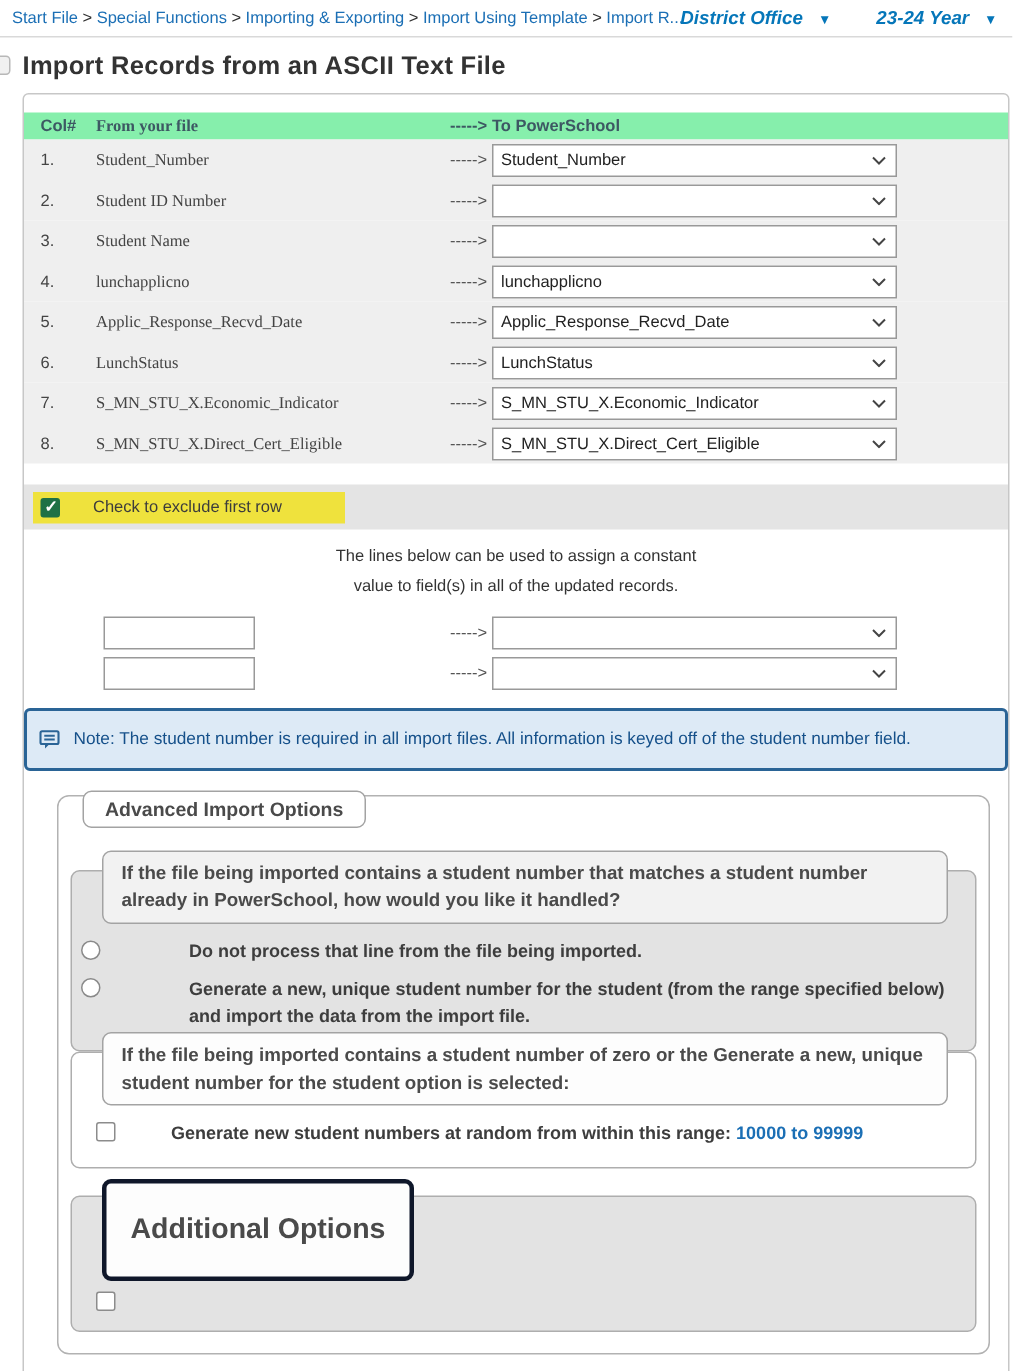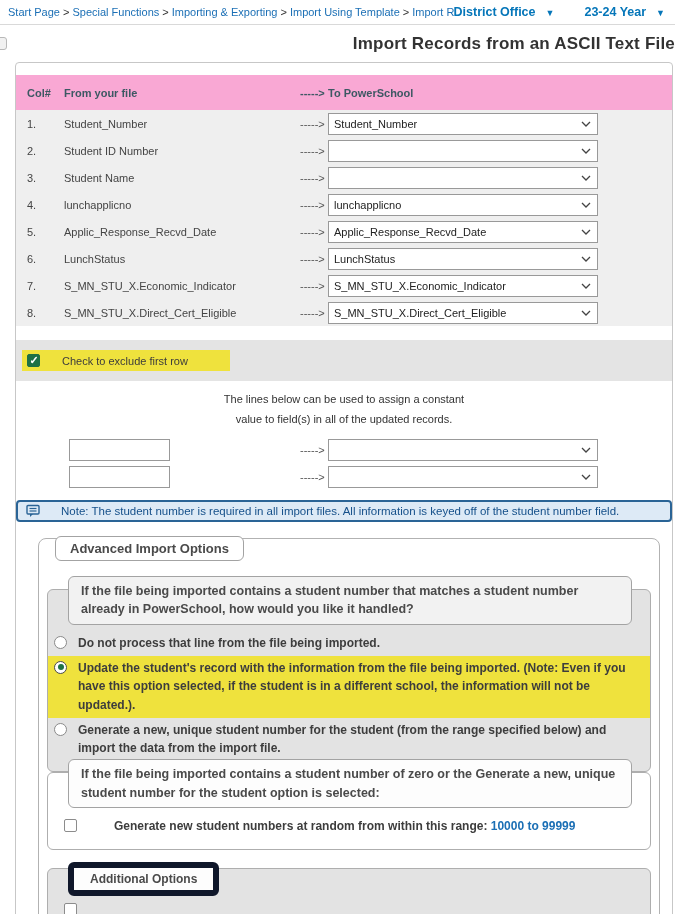--- a/index.html
+++ b/index.html
@@ -5,118 +5,118 @@
   * { box-sizing: border-box; margin: 0; padding: 0; }
   html,body { width: 675px; height: 914px; background: #fff;
     font-family: "Liberation Sans", sans-serif; color: #333; overflow: hidden; }
 
   
   .crumbbar { display: flex; align-items: center; padding: 5px 6px 5px 8px;
     border-bottom: 1px solid #d9d9d9; font-size: 11px; height: 25px; }
   .crumbs { white-space: nowrap; overflow: hidden; }
   .crumb { color: #1b6fb5; text-decoration: none; cursor: pointer; }
   .crumb-sep { color: #333; margin: 0 3px; }
-  .topselects { margin-left: auto; display: flex; gap: 30px; padding-right: 4px; }
+  .topselects { margin-left: auto; display: flex; gap: 30px; padding-right: 4px; font-style: italic; }
   .topsel { color: #0576b9; font-weight: bold; font-size: 12.5px; cursor: pointer; white-space: nowrap; }
   .topsel .caret { font-size: 9px; margin-left: 10px; }
 
   
-  .titlerow { position: relative; padding: 9px 0 8px 15px; text-align: right; }
+  .titlerow { position: relative; padding: 9px 0 8px 15px; }
   .collapse-chip { position: absolute; left: -6px; top: 12px; width: 13px; height: 13px;
     background: #f1f1f1; border: 1px solid #b8b8b8; border-radius: 3px; }
   h1 { font-size: 17px; font-weight: bold; color: #333; letter-spacing: .2px; }
 
   
   .panel { margin-left: 15px; width: 658px; border: 1px solid #c7c7c7;
     border-radius: 4px; background: #fff; padding: 12px 0 8px 0; }
 
   
   .maptable { width: 100%; }
   .mrow { display: grid; grid-template-columns: 48px 236px 28px 272px 1fr;
     align-items: center; font-size: 11px; }
-  .mhead { background: #f9a8d4; color: #3d5863; font-weight: bold; height: 35px; }
+  .mhead { background: #86efac; color: #3d5863; font-weight: bold; height: 18px; }
   .mbody { background: #efefef; height: 27px; }
   .cell-num { padding-left: 11px; color: #444; }
-  .cell-from { color: #444; }
+  .cell-from { color: #444; font-family: Liberation Serif, serif; }
   .cell-arrow { color: #555; white-space: nowrap; }
   .mhead .cell-num, .mhead .cell-from, .mhead .cell-arrow, .mhead .cell-to { color: #3d5863; }
   .selectbox { width: 270px; height: 22px; background: #fff; border: 1px solid #999;
     display: flex; align-items: center; padding: 0 6px 0 5px; font-size: 11px; color: #222;
     cursor: pointer; }
   .selectbox .selval { flex: 1; overflow: hidden; white-space: nowrap; }
   .chev { flex: 0 0 auto; }
 
   
   .bandgap { height: 14px; }
-  .band { background: #e4e4e4; height: 41px; display: flex; align-items: center; padding-left: 6px; }
+  .band { background: #e4e4e4; height: 30px; display: flex; align-items: center; padding-left: 6px; }
   .hl-wrap { display: flex; align-items: center; background: #efe23d;
     padding: 4px 42px 4px 5px; }
   .cb { width: 13px; height: 13px; border: 1px solid #8c8c8c; background: #fff;
     border-radius: 2px; flex: 0 0 auto; position: relative; cursor: pointer; }
   .cb.checked { background: #1e7145; border-color: #1e7145; }
   .cb.checked::after { content: "✓"; position: absolute; left: 1.5px; top: -1.5px;
     color: #fff; font-size: 11px; font-weight: bold; }
   .band .cb-label { margin-left: 22px; font-size: 11px; color: #3c3c3c; }
 
   
   .const-note { text-align: center; font-size: 11px; color: #333; margin: 8px 0 7px 0;
     line-height: 1.85; }
   .crow { display: grid; grid-template-columns: 53px 101px 130px 28px 272px 1fr;
     align-items: center; height: 26px; margin-bottom: 1px; font-size: 11px; }
   .textinput { width: 101px; height: 22px; border: 1px solid #999; background: #fff;
     font-size: 11px; padding: 0 4px; font-family: "Liberation Sans", sans-serif; }
 
   
   .notebox { margin: 10px 0 0 0; border: 2px solid #2a6496; border-radius: 4px;
-    background: #ddeaf6; padding: 2px 8px; display: flex; align-items: center; gap: 20px; }
+    background: #ddeaf6; padding: 12px 8px; display: flex; align-items: center; gap: 8px; }
   .notebox .ntext { font-size: 11.5px; color: #15508a; }
   .note-ic { flex: 0 0 auto; display: inline-flex; }
 
   
   .fs-outer { margin: 16px 12px 6px 22px; border: 1px solid #b2b2b2; border-radius: 8px;
     background: #fff; padding: 0 8px 14px 8px; }
   .legend-main { display: inline-block; margin: -12px 0 12px 8px; background: #fff;
     border: 1px solid #a3a3a3; border-radius: 6px; padding: 4px 14px; font-size: 13px;
     font-weight: bold; color: #4a4a4a; position: relative; }
   .fs-inner { border: 1px solid #aeaeae; border-radius: 6px; padding: 0 10px 10px 10px; }
   .fs-gray { background: #e3e3e3; }
   .fs-white { background: #fff; }
   .fs1 { margin-top: 16px; }
   .fs2 { }
   .fs3 { margin-top: 18px; }
   .legend-q { display: block; width: 564px; margin: -14px 0 6px 10px; background: #f2f2f2;
     border: 1px solid #a3a3a3; border-radius: 6px; padding: 5px 12px; font-size: 12.5px;
     font-weight: bold; color: #4a4a4a; line-height: 1.5; position: relative; }
   .fs-white .legend-q { background: #fdfdfd; }
   .legend-sm { display: inline-block; margin: -12px 0 2px 10px; background: #fdfdfd;
-    border: 6px solid #0f172a; border-radius: 6px; padding: 4px 16px; font-size: 12px;
+    border: 3px solid #0f172a; border-radius: 6px; padding: 20px 16px; font-size: 19px;
     font-weight: bold; color: #4a4a4a; position: relative; }
 
   
   .optrow { display: grid; grid-template-columns: 22px 1fr; align-items: start;
-    margin: 0 -10px; padding: 3px 18px 3px 6px; cursor: pointer; }
+    margin: 0 -10px; padding: 3px 18px 3px 6px; cursor: pointer; gap: 48px; }
   .optrow.highlight { background: #efe23d; }
   .radio { width: 13px; height: 13px; border: 1px solid #8a8a8a; border-radius: 50%;
     background: #fff; margin-top: 2px; position: relative; }
   .radio.checked { border-color: #4a4a4a; }
   .radio.checked::after { content: ""; position: absolute; left: 2.5px; top: 2.5px;
     width: 6px; height: 6px; border-radius: 50%; background: #1e7145; }
   .opt-label { font-size: 12px; font-weight: bold; color: #3d3d3d; line-height: 1.55;
     padding-left: 2px; }
   .cbrow { display: grid; grid-template-columns: 22px 1fr; align-items: start;
     padding: 3px 2px 3px 6px; cursor: pointer; gap: 26px; }
   .cbrow .cb { margin-top: 2px; }
   .range-link { color: #1b6fb5; }
 </style>
 </head>
 <body>
 
 <div class="crumbbar">
   <div class="crumbs">
-    <span class="crumb">Start Page</span><span class="crumb-sep">&gt;</span><span class="crumb">Special Functions</span><span class="crumb-sep">&gt;</span><span class="crumb">Importing &amp; Exporting</span><span class="crumb-sep">&gt;</span><span class="crumb">Import Using Template</span><span class="crumb-sep">&gt;</span><span class="crumb">Import R...</span>
+    <span class="crumb">Start File</span><span class="crumb-sep">&gt;</span><span class="crumb">Special Functions</span><span class="crumb-sep">&gt;</span><span class="crumb">Importing &amp; Exporting</span><span class="crumb-sep">&gt;</span><span class="crumb">Import Using Template</span><span class="crumb-sep">&gt;</span><span class="crumb">Import R...</span>
   </div>
   <div class="topselects">
     <span class="topsel"><span>District Office</span><span class="caret">▼</span></span>
     <span class="topsel"><span>23-24 Year</span><span class="caret">▼</span></span>
   </div>
 </div>
 
 <div class="titlerow">
   <span class="collapse-chip"></span>
   <h1>Import Records from an ASCII Text File</h1>
@@ -288,24 +288,20 @@
     <span class="legend-main">Advanced Import Options</span>
 
     
     <div class="fs-inner fs-gray fs1">
       <span class="legend-q">If the file being imported contains a student number that matches a student number already in PowerSchool, how would you like it handled?</span>
 
       <div class="optrow">
         <span class="radio"></span>
         <span class="opt-label">Do not process that line from the file being imported.</span>
       </div>
-      <div class="optrow highlight">
-        <span class="radio checked"></span>
-        <span class="opt-label">Update the student's record with the information from the file being imported. (Note: Even if you have this option selected, if the student is in a different school, the information will not be updated.).</span>
-      </div>
       <div class="optrow">
         <span class="radio"></span>
         <span class="opt-label">Generate a new, unique student number for the student (from the range specified below) and import the data from the import file.</span>
       </div>
     </div>
 
     
     <div class="fs-inner fs-white fs2">
       <span class="legend-q">If the file being imported contains a student number of zero or the Generate a new, unique student number for the student option is selected:</span>
       <div class="cbrow">

